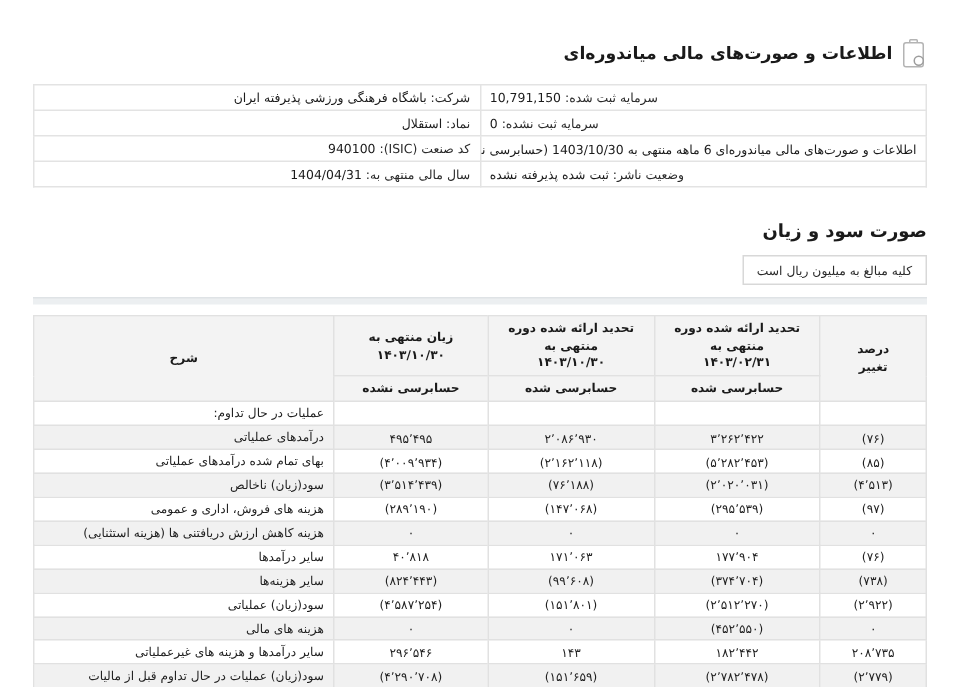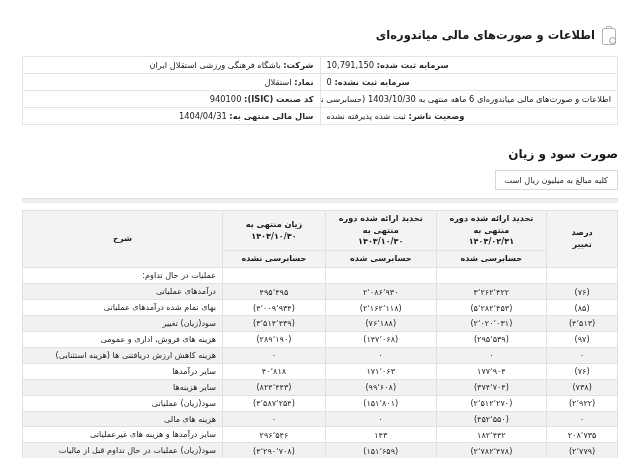--- a/index.html
+++ b/index.html
@@ -58,21 +58,21 @@
   table.info td {
     border: 1px solid #e3e3e3;
     padding: 3px 6px 3px 6px;
     height: 15px;
     vertical-align: middle;
     white-space: nowrap;
     overflow: hidden;
   }
   table.info td.right-cell { width: 50%; text-align: right; }
   table.info td.left-cell  { width: 50%; text-align: left;  }
-  .lbl { color: #2b2b2b; font-weight: bold; }
+  .lbl { color: #2b2b2b; }
   .val { color: #1b1b1b; }
 
   
   .section-head {
     padding: 22px 22px 0 22px;
     text-align: right;
     font-size: 12px;
     font-weight: bold;
     color: #1a1a1a;
   }
@@ -155,21 +155,21 @@
   <div class="info-wrap">
     <table class="info">
       <tbody>
         <tr>
           <td class="left-cell">
             <span class="lbl">سرمایه ثبت شده:</span>
             <span class="val">10,791,150</span>
           </td>
           <td class="right-cell">
             <span class="lbl">شرکت:</span>
-            <span class="val">باشگاه فرهنگی ورزشی استقلال ایران</span>
+            <span class="val">باشگاه فرهنگی ورزشی پذیرفته ایران</span>
           </td>
         </tr>
         <tr>
           <td class="left-cell">
             <span class="lbl">سرمایه ثبت نشده:</span>
             <span class="val">0</span>
           </td>
           <td class="right-cell">
             <span class="lbl">نماد:</span>
             <span class="val">استقلال</span>
@@ -261,21 +261,21 @@
             <td class="num">(۵٬۲۸۲٬۴۵۳)</td>
             <td class="num">(۲٬۱۶۲٬۱۱۸)</td>
             <td class="num">(۴٬۰۰۹٬۹۳۴)</td>
             <td class="desc">بهای تمام شده درآمدهای عملیاتی</td>
           </tr>
           <tr>
             <td class="num">(۴٬۵۱۳)</td>
             <td class="num">(۲٬۰۲۰٬۰۳۱)</td>
             <td class="num">(۷۶٬۱۸۸)</td>
             <td class="num">(۳٬۵۱۴٬۴۳۹)</td>
-            <td class="desc">سود(زیان) تغییر</td>
+            <td class="desc">سود(زیان) ناخالص</td>
           </tr>
           <tr>
             <td class="num">(۹۷)</td>
             <td class="num">(۲۹۵٬۵۳۹)</td>
             <td class="num">(۱۴۷٬۰۶۸)</td>
             <td class="num">(۲۸۹٬۱۹۰)</td>
             <td class="desc">هزینه های فروش، اداری و عمومی</td>
           </tr>
           <tr>
             <td class="num">۰</td>

